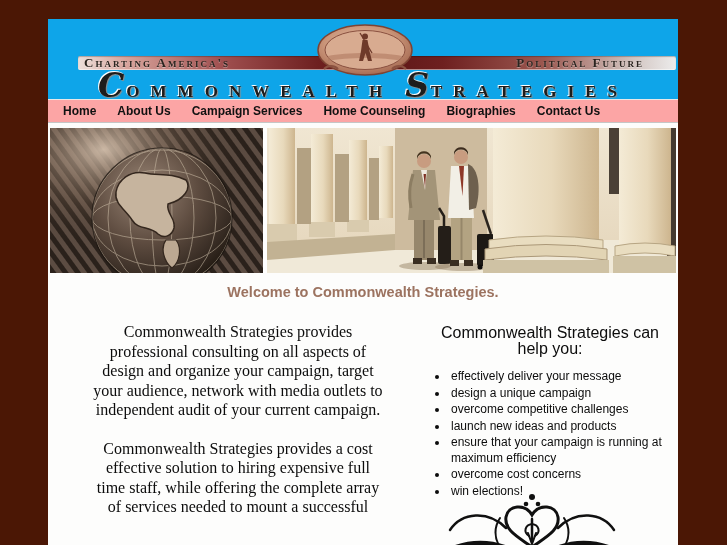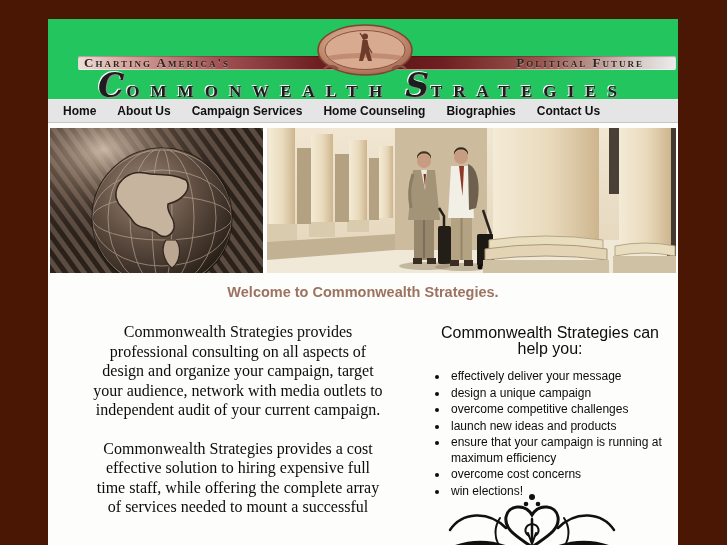--- a/index.html
+++ b/index.html
@@ -7,21 +7,21 @@
   body {
     width:727px; height:545px; overflow:hidden; position:relative;
     background:#4B1705;
     font-family:"Liberation Sans", sans-serif;
   }
   .page {
     position:absolute; left:48px; top:19px; width:630px; height:526px;
     background:#fdfdfc; overflow:hidden;
   }
   
-  .masthead { position:relative; height:80px; background:#22c55e; }
+  .masthead { position:relative; height:80px; background:#0ea5e9; }
   .tagline-bar {
     position:absolute; left:30px; top:37px; width:598px; height:14px; border-radius:2px; z-index:1;
     background:linear-gradient(90deg,#ecdfda 0%,#d8a49c 8%,#a05050 24%,#6e2020 40%,#5c1515 50%,#6e2020 61%,#9c5850 78%,#d3c6c2 93%,#ececec 100%);
     box-shadow:0 1px 1px rgba(0,0,0,.25) inset, 0 -1px 0 rgba(255,255,255,.5) inset;
   }
   .tagline {
     position:absolute; top:37px; z-index:2; line-height:14px;
     font-family:"Liberation Serif", serif; font-variant:small-caps; font-weight:bold;
     font-size:13px; letter-spacing:2px; color:#2a241f;
     text-shadow:0 1px 1px rgba(255,255,255,.45);
@@ -32,21 +32,21 @@
   .brand {
     position:absolute; left:0; top:54px; width:100%; z-index:4; text-align:center; white-space:nowrap;
     font-family:"Liberation Serif", serif; font-weight:bold; color:#1d1d1d; line-height:26px;
     text-shadow:-1px -1px 0 #ffffff, 1px 1px 1px #8d8d8d;
   }
   .brand .word    { font-variant:small-caps; font-size:24px; letter-spacing:11px; }
   .brand .initial { font-size:33px; font-style:italic; font-family:"DejaVu Serif", serif; letter-spacing:2px; }
   .brand .gap     { display:inline-block; width:12px; }
   
   .navbar {
-    height:24px; background:#e5e5e5; border-top:1px solid #e8e8e8; border-bottom:1px solid #c6c6c6;
+    height:24px; background:#fca5a5; border-top:1px solid #e8e8e8; border-bottom:1px solid #c6c6c6;
     display:flex; align-items:center; gap:21px; padding-left:15px;
     font-weight:bold; font-size:12px; color:#111;
   }
   .nav-item { cursor:pointer; white-space:nowrap; }
   
   .hero { position:absolute; left:2px; top:109px; width:626px; height:145px; display:flex; gap:4px; background:#fff; }
   .hero svg { display:block; }
   
   .welcome {
     position:absolute; left:0; top:265px; width:100%; text-align:center;

